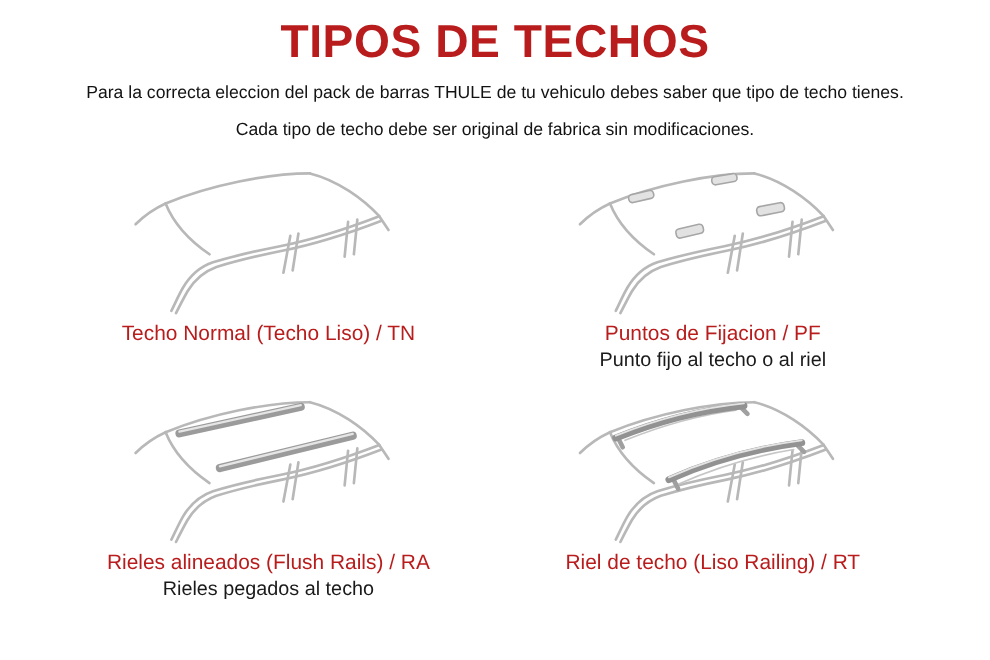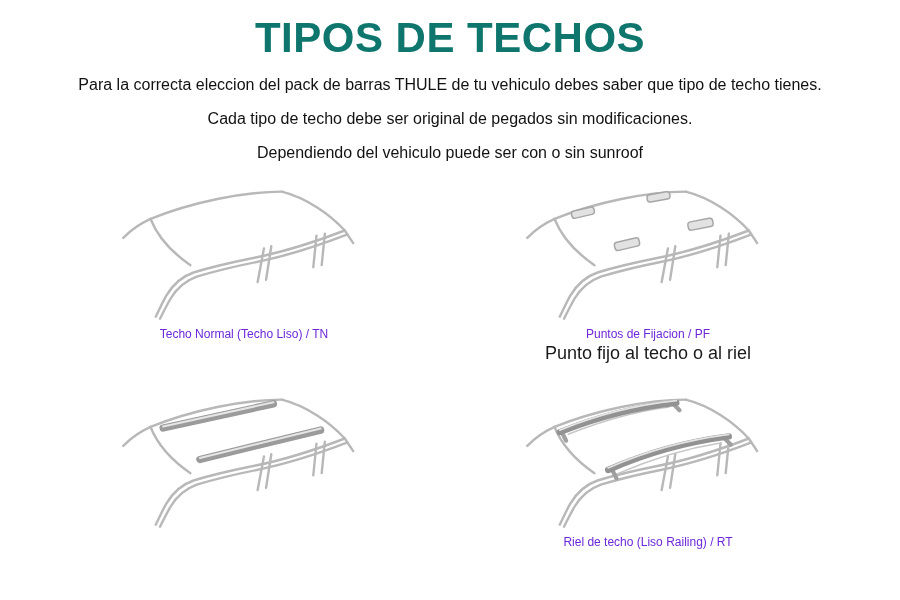--- a/index.html
+++ b/index.html
@@ -10,21 +10,21 @@
     color: #161616;
     overflow: hidden;
   }
   .page { width: 900px; height: 600px; position: relative; }
 
   .page-title {
     margin: 0; padding-top: 14px;
     text-align: center;
     font-size: 42px; font-weight: 700;
     letter-spacing: 0.5px;
-    color: #0f766e;
+    color: #b91c1c;
   }
   .intro {
     margin-top: 9px;
     text-align: center;
     font-size: 16px; line-height: 22px;
     color: #121212;
   }
   .intro p { margin: 12px; }
 
   .grid {
@@ -34,21 +34,21 @@
     padding: 0 50px 0 42px;
     margin-top: 14px;
   }
   .cell {
     display: flex; flex-direction: column; align-items: center;
     justify-content: flex-start;
     margin: 0;
   }
   .cell svg { width: 252px; height: 147px; display: block; }
   .caption { text-align: center; margin-top: 2px; }
-  .label { font-size: 12px; color: #6d28d9; }
+  .label { font-size: 19px; color: #b91c1c; }
   .sublabel { font-size: 18px; margin-top: 2px; color: #1a1a1a; }
 </style>
 </head>
 <body>
 
 <svg width="0" height="0" style="position:absolute" aria-hidden="true">
   <defs>
     <g id="roofBase" fill="none" stroke="#b8b8b8" stroke-width="2.3" stroke-linecap="round" stroke-linejoin="round">
       <path d="M5,57 C12,50 20,44 31,39"></path>
       <path d="M31,39 C70,23 120,13 156,13"></path>
@@ -63,22 +63,21 @@
     </g>
   </defs>
 </svg>
 
 <div class="page">
 
   <h1 class="page-title">TIPOS DE TECHOS</h1>
 
   <div class="intro">
     <p>Para la correcta eleccion del pack de barras THULE de tu vehiculo debes saber que tipo de techo tienes.</p>
-    <p>Cada tipo de techo debe ser original de pegados sin modificaciones.</p>
-    <p>Dependiendo del vehiculo puede ser con o sin sunroof</p>
+    <p>Cada tipo de techo debe ser original de fabrica sin modificaciones.</p>
   </div>
 
   <div class="grid">
 
     <figure class="cell">
       <svg viewBox="0 0 240 140">
         <use href="#roofBase"></use>
       </svg>
       <figcaption class="caption">
         <div class="label">Techo Normal (Techo Liso) / TN</div>
@@ -104,20 +103,24 @@
     <figure class="cell">
       <svg viewBox="0 0 240 140">
         <use href="#roofBase"></use>
         <g stroke-linecap="round" fill="none">
           <path d="M43,40 L148,17" stroke="#9b9b9b" stroke-width="7"></path>
           <path d="M43,38.5 L148,15.5" stroke="#e5e5e5" stroke-width="2"></path>
           <path d="M78,70 L193,42" stroke="#9b9b9b" stroke-width="7"></path>
           <path d="M78,68.5 L193,40.5" stroke="#e5e5e5" stroke-width="2"></path>
         </g>
       </svg>
+      <figcaption class="caption">
+        <div class="label">Rieles alineados (Flush Rails) / RA</div>
+        <div class="sublabel">Rieles pegados al techo</div>
+      </figcaption>
     </figure>
 
     <figure class="cell">
       <svg viewBox="0 0 240 140">
         <use href="#roofBase"></use>
         <g stroke-linecap="round" fill="none">
           <path d="M44,46 Q94,26 140,20" stroke="#c6c6c6" stroke-width="1.4"></path>
           <path d="M38,44 L42,52" stroke="#a0a0a0" stroke-width="4"></path>
           <path d="M144,17 L150,23" stroke="#a0a0a0" stroke-width="4"></path>
           <path d="M36,44 Q90,22 147,16" stroke="#929292" stroke-width="6"></path>

